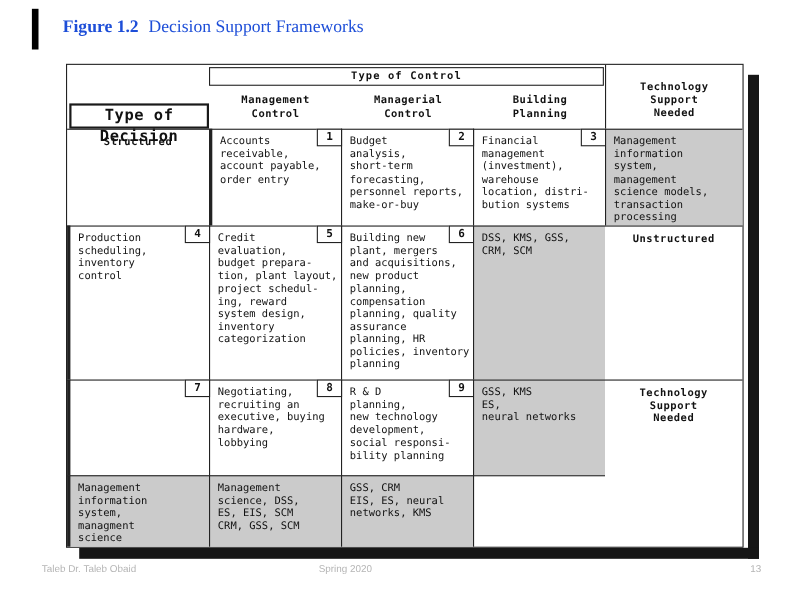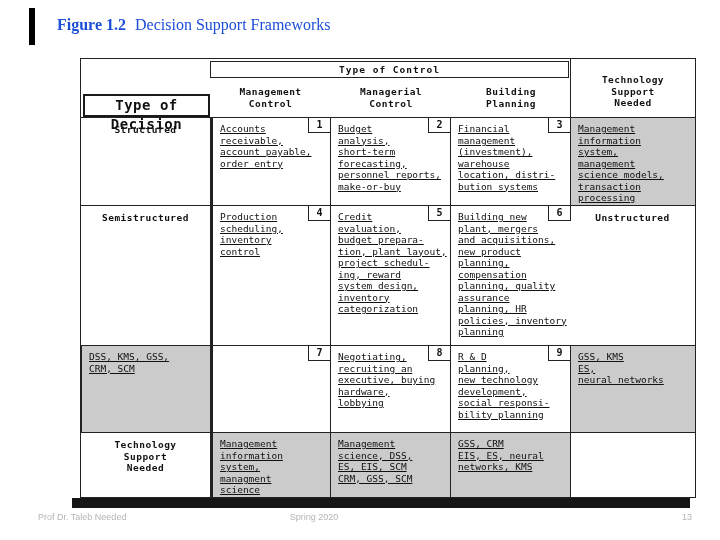--- a/index.html
+++ b/index.html
@@ -10,21 +10,21 @@
   .corner-bar { position:absolute; left:29px; top:8px; width:6px; height:37px; background:#000; }
 
   .slide-title {
     position:absolute; left:57px; top:16px;
     font-family:"Liberation Serif", serif; font-size:16px; color:#1d4ed8; white-space:nowrap;
   }
   .slide-title .fig { font-weight:bold; margin-right:9px; }
 
   .tableWrap {
     position:absolute; left:60px; top:58px; width:614px; height:438px;
-    border:1px solid #222; background:#fff;margin-left:20px;
+    border:1px solid #222; background:#fff;
   }
   .shadow-r { position:absolute; left:680px; top:68px; width:10px; height:440px; background:#161616; }
   .shadow-b { position:absolute; left:72px;  top:498px; width:618px; height:10px; background:#161616; }
 
   .control-box {
     position:absolute; left:129px; top:2px; width:357px; height:15px;
     border:1px solid #222; font-weight:bold; font-size:9.5px; line-height:15px;
     text-align:center; letter-spacing:1px; background:#fff;
   }
   .vline-tech { position:absolute; left:489px; top:0; width:1px; height:58px; background:#222; }
@@ -50,21 +50,21 @@
     grid-template-columns:129px 120px 120px 120px 1fr;
     grid-template-rows:88px 140px 87px 1fr;
   }
   .cell {
     position:relative; box-sizing:border-box; border-top:1px solid #222;
     font-size:9.5px; line-height:11.5px; padding:5px 2px 0 7px;
   }
   .bl  { border-left:1px solid #222; }
   .blk { border-left:3px solid #222; }
   .gray { background:#cbcbcb; }
-  .cell-text { display:block; white-space:pre-line;text-decoration:underline; }
+  .cell-text { display:block; white-space:pre-line; }
   .row-label {
     font-weight:bold; text-align:center; letter-spacing:0.5px;
     padding:6px 1px 0 1px; white-space:pre-line;
   }
   .tab {
     position:absolute; top:-1px; right:-1px; width:21px; height:14px;
     border:1px solid #222; background:#fff; font-weight:bold; font-size:10px;
     line-height:14px; text-align:center; letter-spacing:0;
   }
 
@@ -136,21 +136,20 @@
     <div class="cell bl gray">
       <span class="cell-text">Management
 information
 system,
 management
 science models,
 transaction
 processing</span>
     </div>
 
-    <div class="cell row-label">Semistructured</div>
     <div class="cell blk">
       <span class="tab">4</span>
       <span class="cell-text">Production
 scheduling,
 inventory
 control</span>
     </div>
     <div class="cell bl">
       <span class="tab">5</span>
       <span class="cell-text">Credit
@@ -170,26 +169,26 @@
 and acquisitions,
 new product
 planning,
 compensation
 planning, quality
 assurance
 planning, HR
 policies, inventory
 planning</span>
     </div>
-    <div class="cell row-label">Unstructured</div>
-
     <div class="cell bl gray">
       <span class="cell-text">DSS, KMS, GSS,
 CRM, SCM</span>
     </div>
+
+    <div class="cell row-label">Unstructured</div>
     <div class="cell blk">
       <span class="tab">7</span>
     </div>
     <div class="cell bl">
       <span class="tab">8</span>
       <span class="cell-text">Negotiating,
 recruiting an
 executive, buying
 hardware,
 lobbying</span>
@@ -228,15 +227,15 @@
     <div class="cell bl gray">
       <span class="cell-text">GSS, CRM
 EIS, ES, neural
 networks, KMS</span>
     </div>
     <div class="cell bl"></div>
 
   </div>
 </div>
 
-<div class="footer f-left">Prof Dr. Taleb Needed</div>
+<div class="footer f-left">Taleb Dr. Taleb Obaid</div>
 <div class="footer f-center">Spring 2020</div>
 <div class="footer f-right">13</div>
 
 </body></html>

